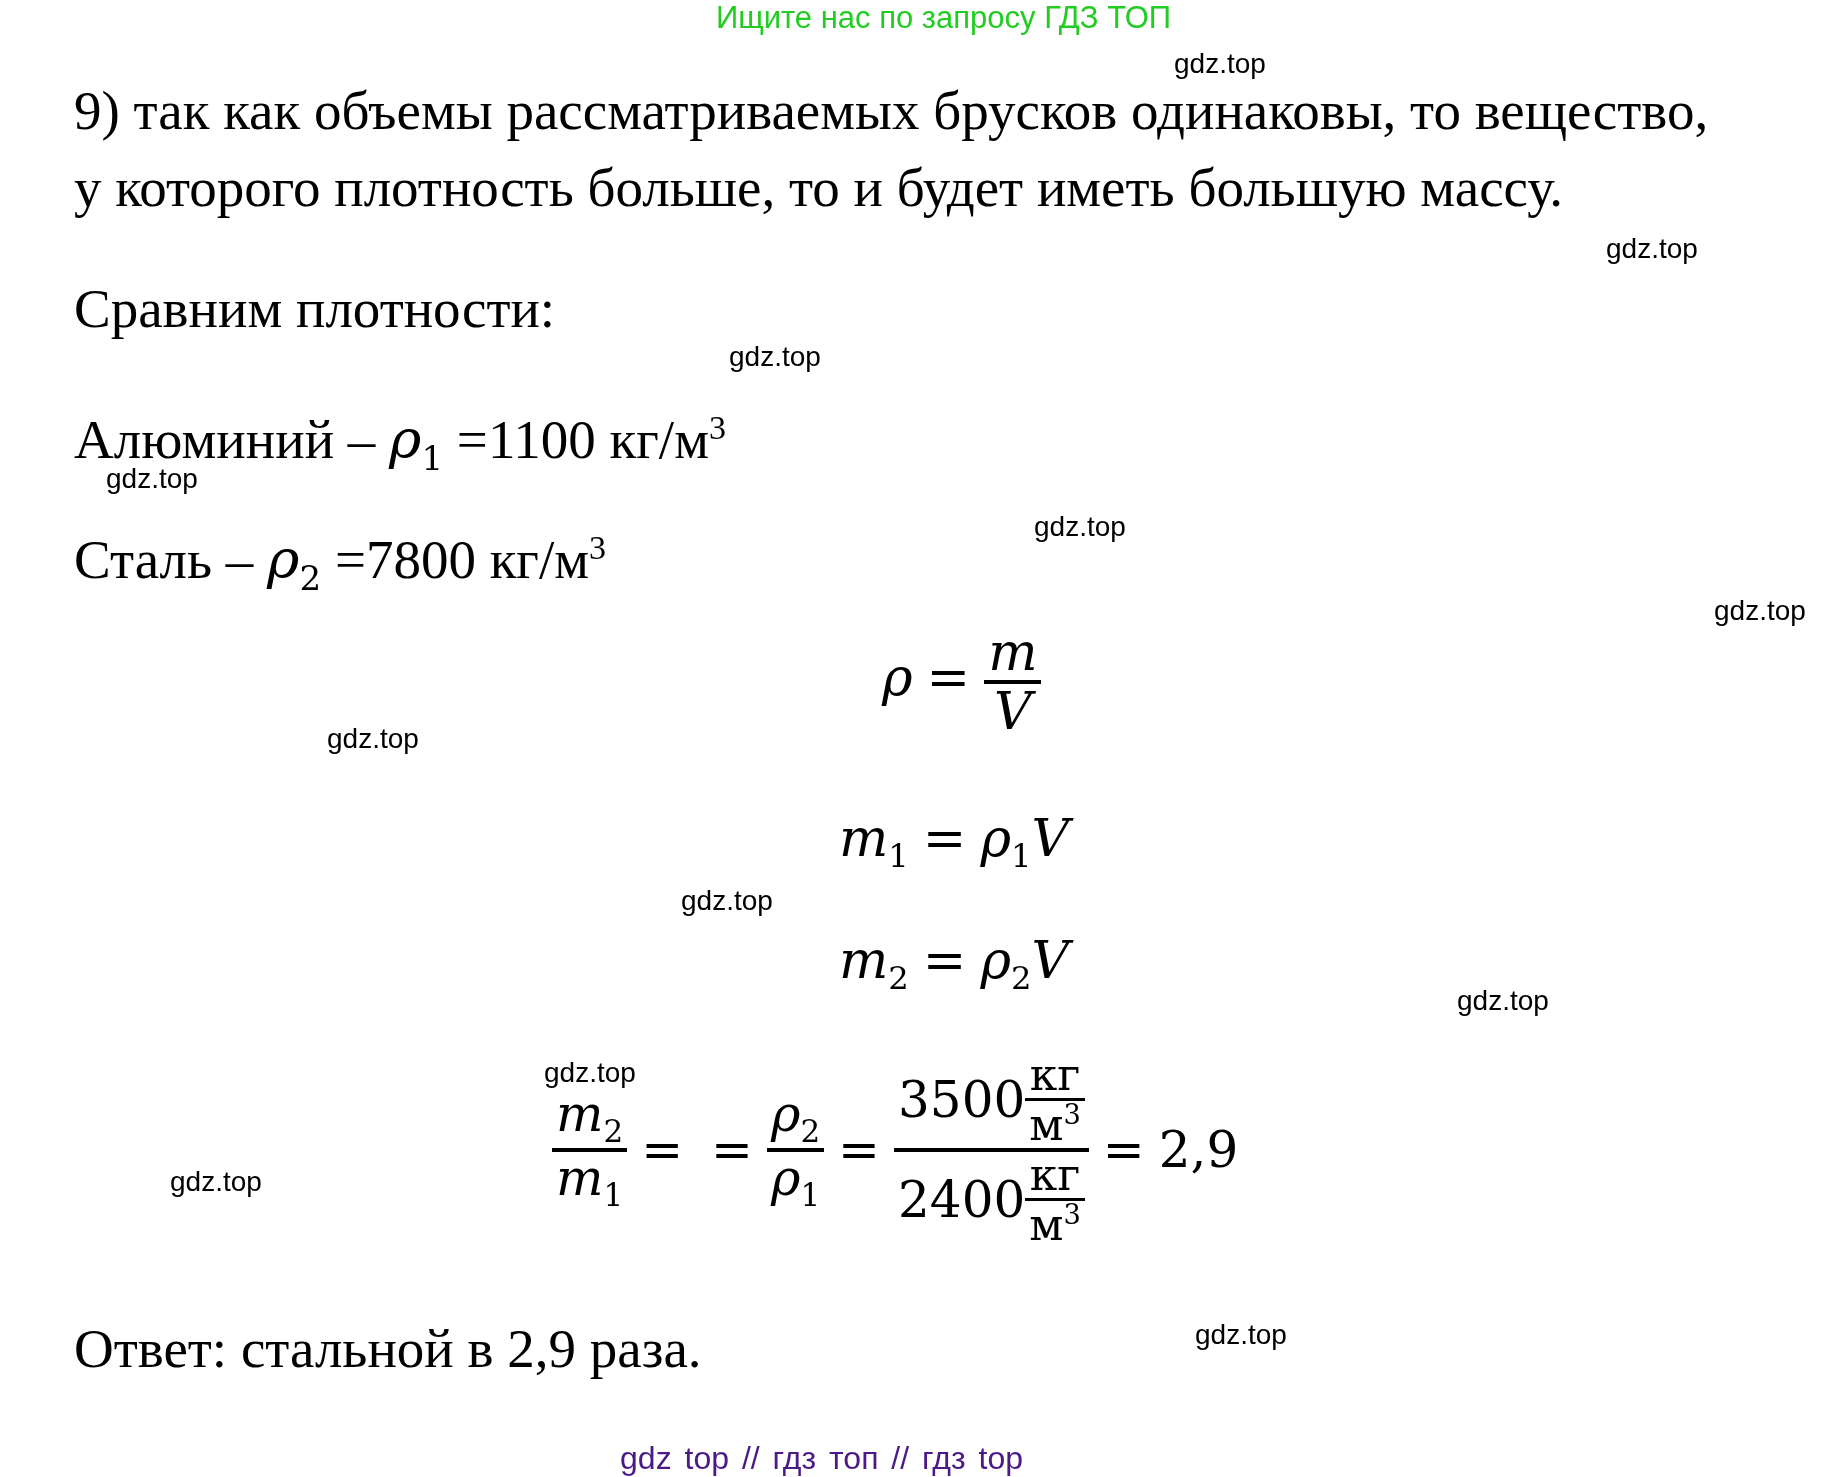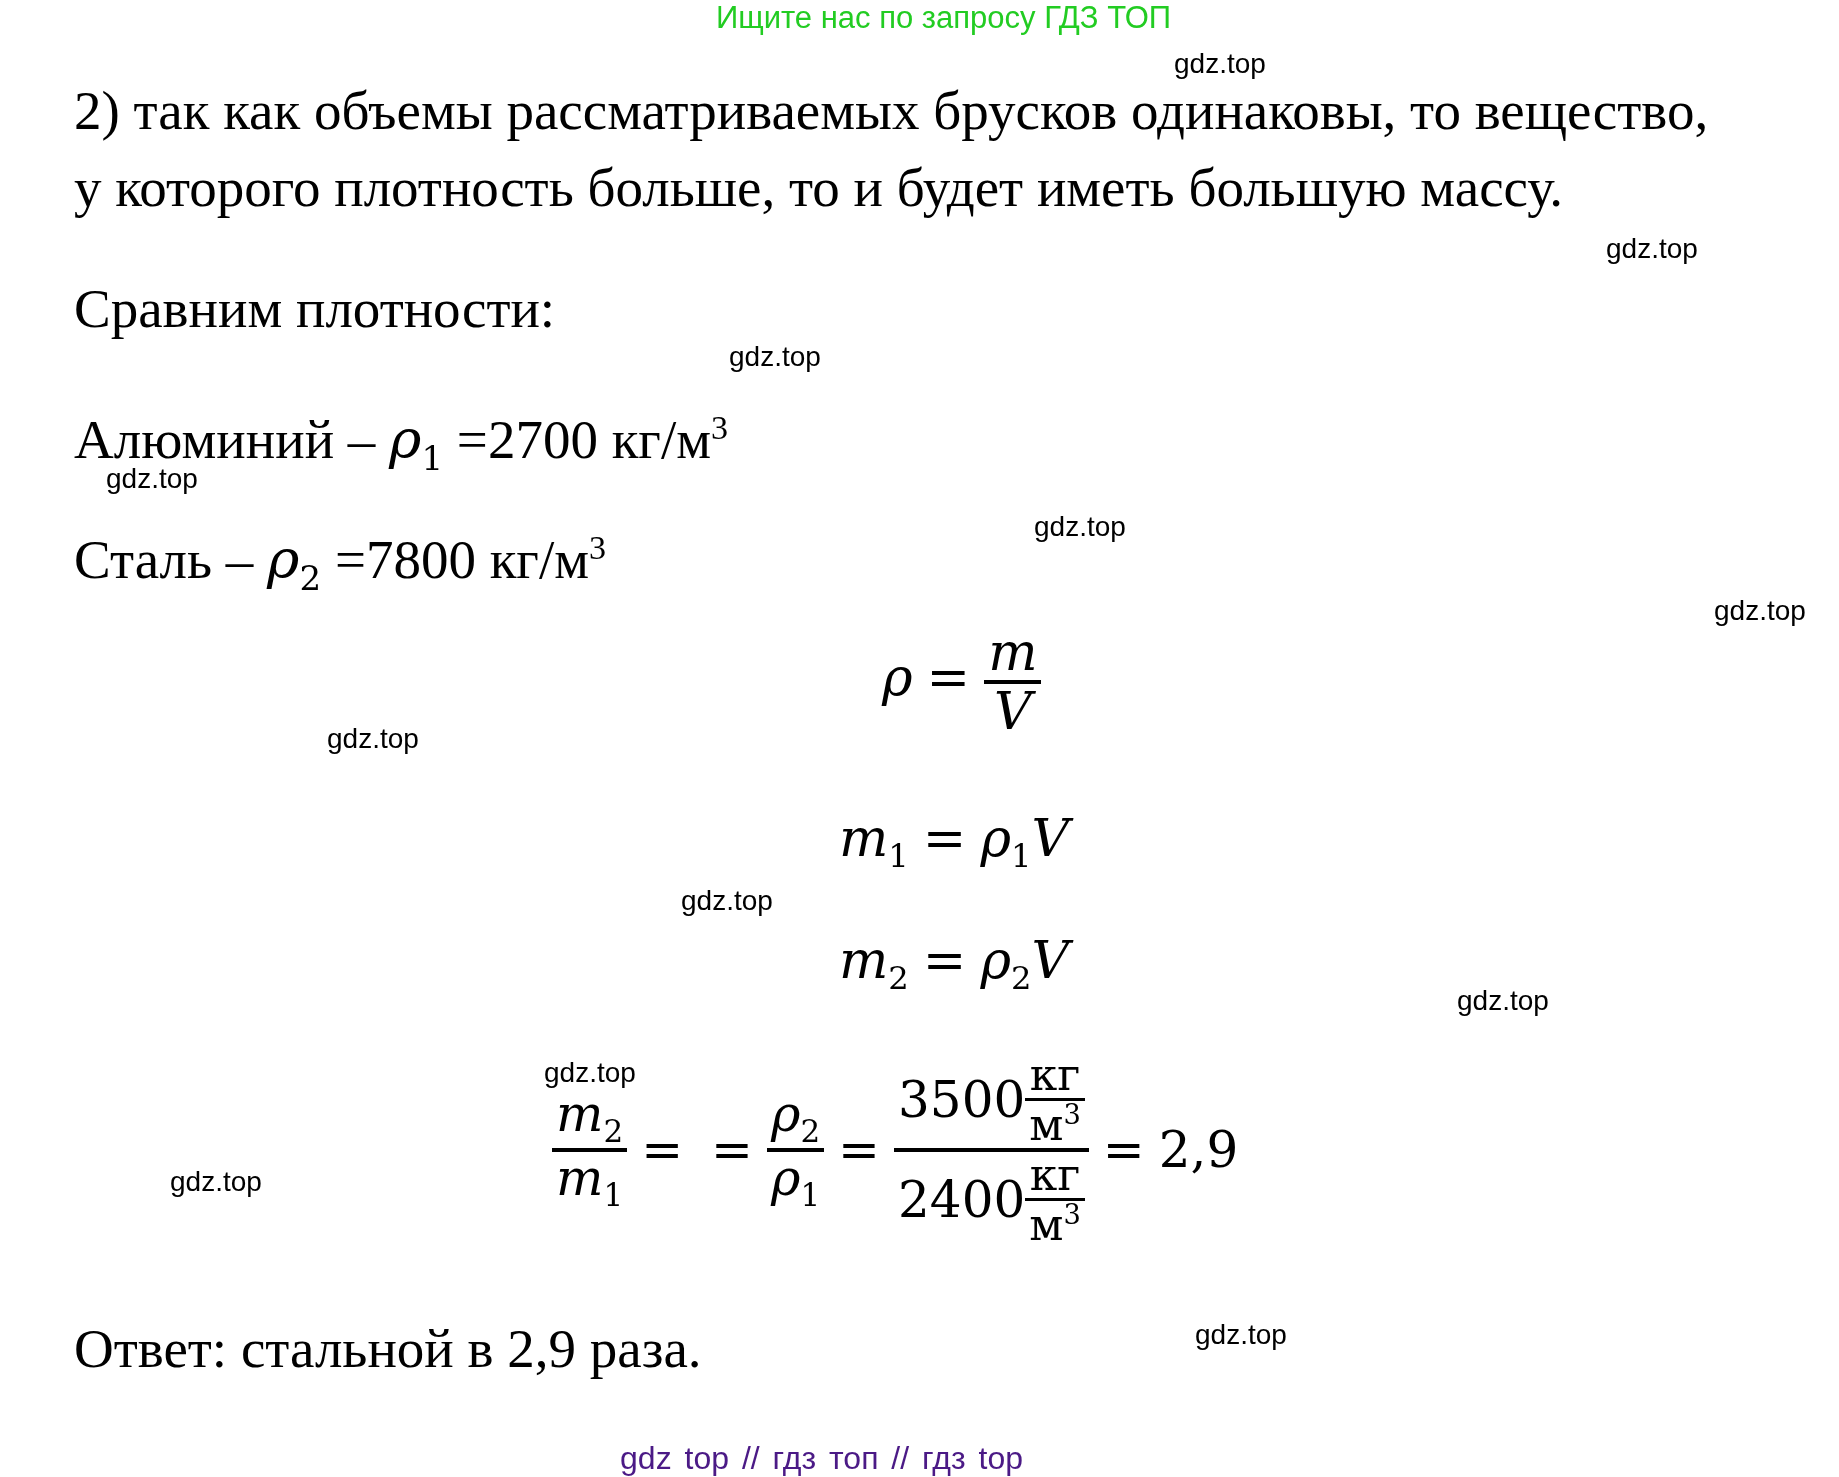--- a/index.html
+++ b/index.html
@@ -34,28 +34,28 @@
 <div class="abs sans wm" style="left:82px;top:463px">gdz.top</div>
 <div class="abs sans wm" style="left:1010px;top:511px">gdz.top</div>
 <div class="abs sans wm" style="left:1690px;top:595px">gdz.top</div>
 <div class="abs sans wm" style="left:303px;top:723px">gdz.top</div>
 <div class="abs sans wm" style="left:657px;top:885px">gdz.top</div>
 <div class="abs sans wm" style="left:1433px;top:985px">gdz.top</div>
 <div class="abs sans wm" style="left:520px;top:1057px">gdz.top</div>
 <div class="abs sans wm" style="left:146px;top:1166px">gdz.top</div>
 <div class="abs sans wm" style="left:1171px;top:1319px">gdz.top</div>
 
-<div class="abs serif body-line" style="top:80px">2) так как объемы рассматриваемых брусков одинаковы, то вещество,</div>
+<div class="abs serif body-line" style="top:80px">9) так как объемы рассматриваемых брусков одинаковы, то вещество,</div>
 <div class="abs serif body-line" style="top:157px">у которого плотность больше, то и будет иметь большую массу.</div>
 <div class="abs serif body-line" style="top:278px">Сравним плотности:</div>
 
 <div class="abs serif body-line" style="top:397px">
   <span>Алюминий –</span>
   <span class="math it">ρ</span><sub class="math">1</sub>
-  <span>=2700 кг/м</span><sup>3</sup>
+  <span>=1100 кг/м</span><sup>3</sup>
 </div>
 
 <div class="abs serif body-line" style="top:517px">
   <span>Сталь –</span>
   <span class="math it">ρ</span><sub class="math">2</sub>
   <span>=7800 кг/м</span><sup>3</sup>
 </div>
 
 <div class="abs math formula" style="left:858px;top:625px">
   <span class="it">ρ</span><span class="eq">=</span><span class="frac">

